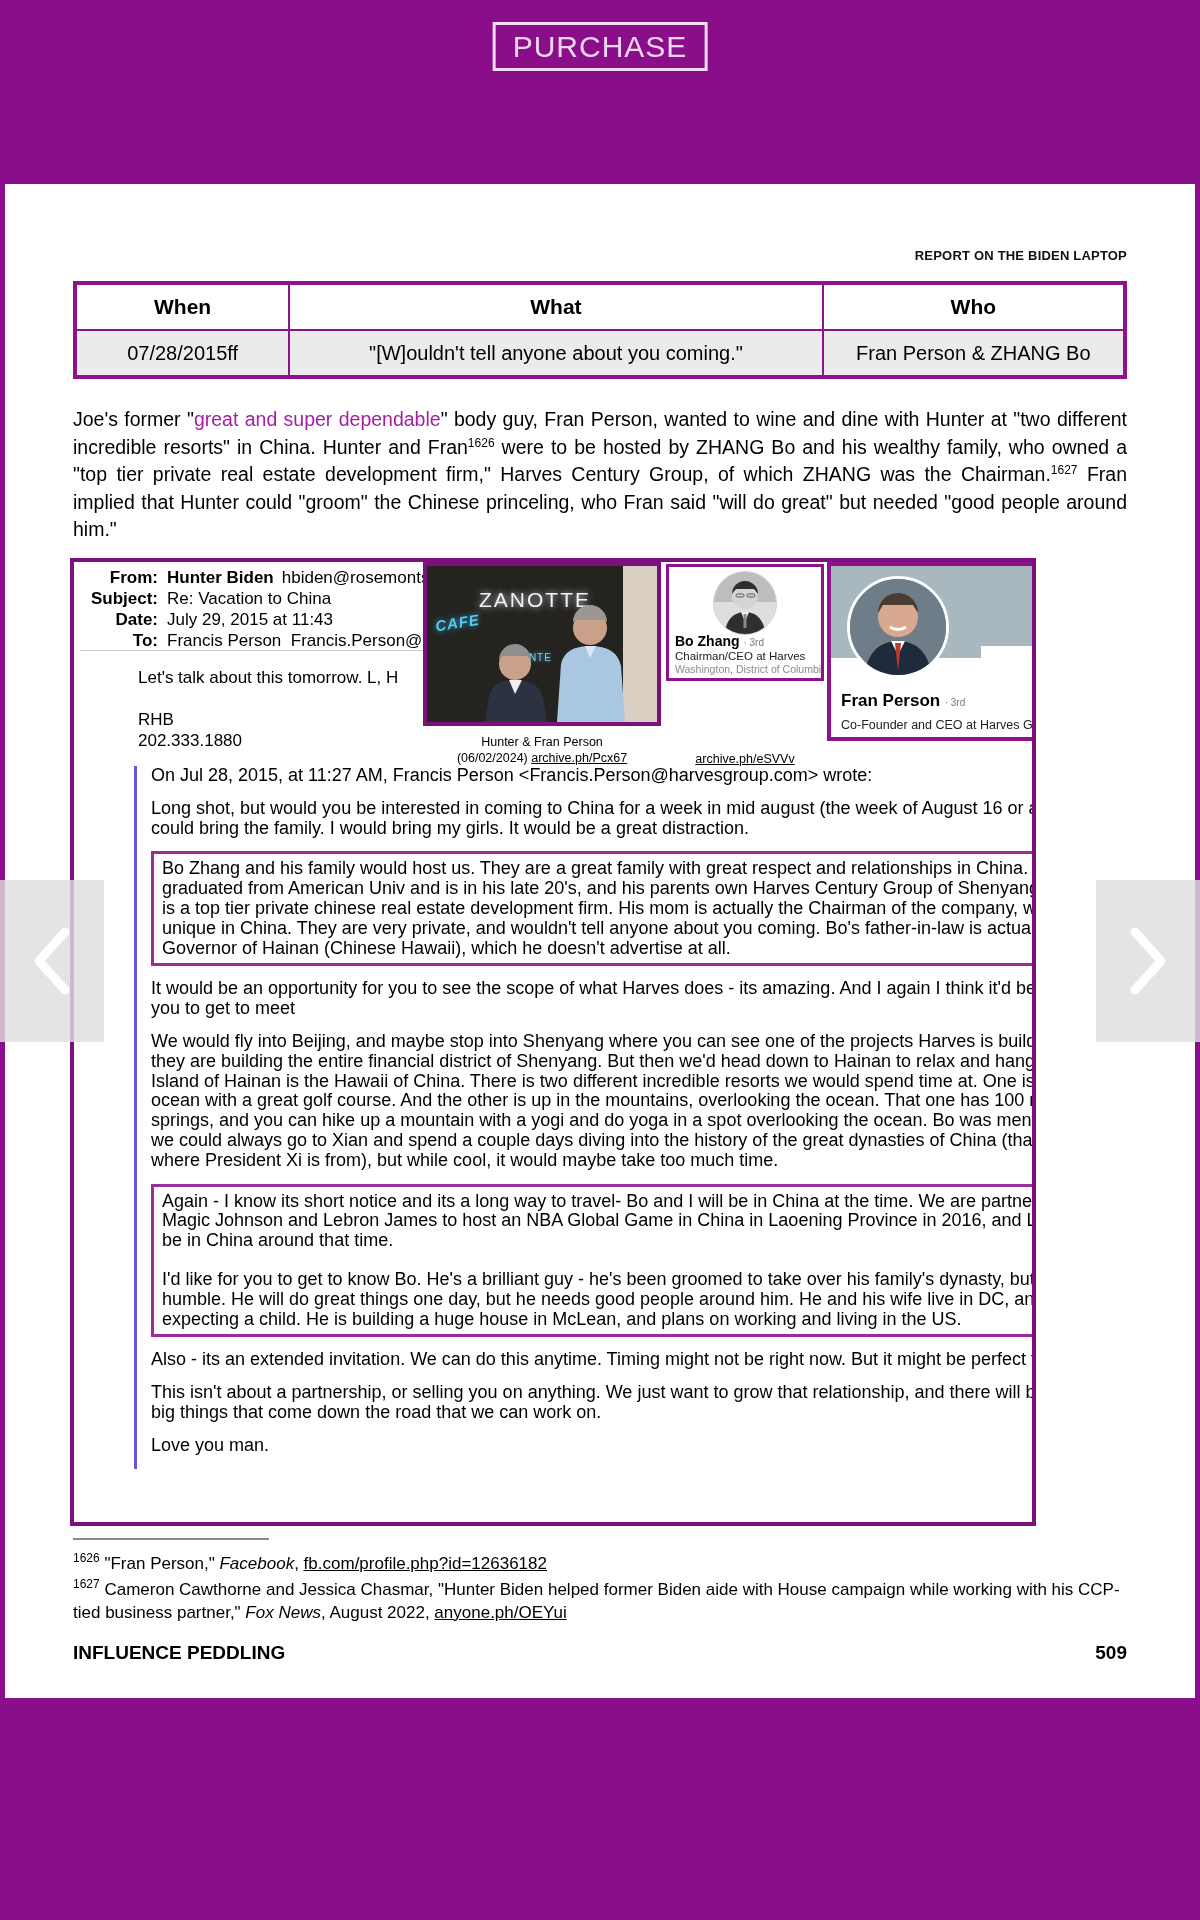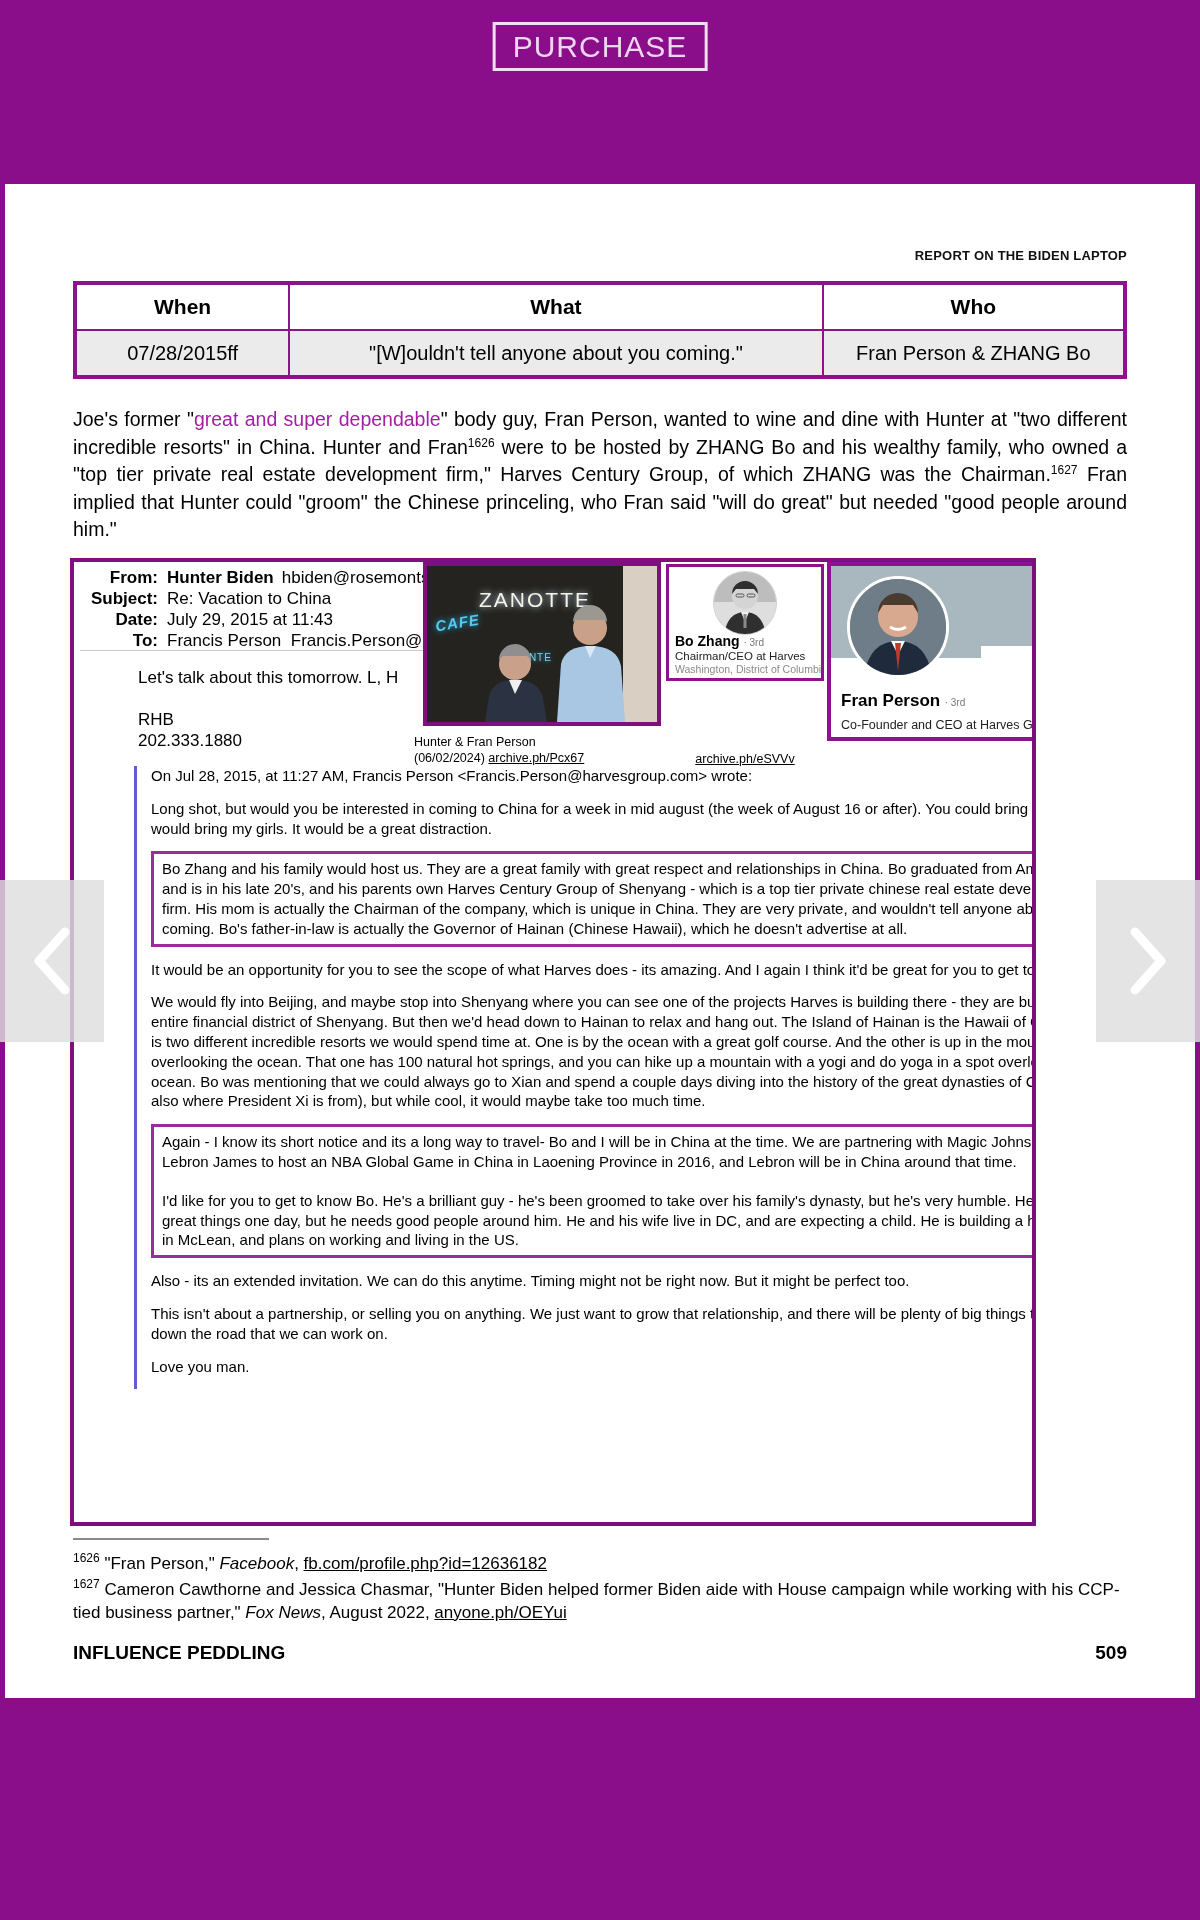--- a/index.html
+++ b/index.html
@@ -63,21 +63,21 @@
   .photo1{
     position:absolute;left:349px;top:0px;width:238px;height:164px;
     border:4px solid #7E107E;box-sizing:border-box;background:#24231f;overflow:hidden;
   }
   .photo1 .wallstrip{position:absolute;right:0;top:0;width:34px;height:100%;background:#d9cfc2;}
   .neon-cafe{position:absolute;left:8px;top:48px;color:#54c9f2;font-size:15px;font-weight:bold;font-style:italic;transform:rotate(-9deg);letter-spacing:1px;text-shadow:0 0 6px #2ea8d8;}
   .neon-main{position:absolute;left:52px;top:22px;color:#f5f2e8;font-size:21px;letter-spacing:2px;text-shadow:0 0 7px #cfe6ff;}
   .neon-sub{position:absolute;left:86px;top:86px;color:#7fd4e8;font-size:10px;letter-spacing:1px;text-shadow:0 0 5px #2ea8d8;}
   .photo1 svg{position:absolute;left:0;bottom:0;}
   .caption1{
-    position:absolute;left:340px;top:172px;width:256px;text-align:left;
+    position:absolute;left:340px;top:172px;width:256px;text-align:center;
     font-size:12.5px;line-height:16px;color:#000;
   }
   .cap-link{text-decoration:underline;color:#000;}
   
   .bo-card{
     position:absolute;left:592px;top:2px;width:158px;height:117px;
     border:3px solid #8E118E;box-sizing:border-box;background:#fff;overflow:hidden;
   }
   .bo-portrait{
     position:absolute;left:50%;top:4px;transform:translateX(-50%);
@@ -99,21 +99,21 @@
     position:absolute;left:16px;top:10px;width:96px;height:96px;border-radius:50%;
     overflow:hidden;background:#7d8d96;border:3px solid #fff;
   }
   .fran-text{position:absolute;left:10px;bottom:26px;}
   .fran-name{font-size:17px;font-weight:bold;color:#000;}
   .fran-title{position:absolute;left:10px;bottom:5px;width:286px;font-size:12.5px;color:#222;white-space:nowrap;overflow:hidden;}
   
   .quote{
     position:absolute;left:60px;top:204px;width:992px;
     border-left:3px solid #6659D6;padding-left:14px;box-sizing:border-box;
-    font-size:15px;line-height:19.8px;color:#000;
+    font-size:18px;line-height:19.8px;color:#000;
   }
   .quote p{margin:0 0 13px 0;}
   .qbox{border:3px solid #9B2D9B;padding:5px 8px;margin:0 0 13px 0;}
   .qbox p{margin:0;}
   .qbox p + p{margin-top:19px;}
   
   .fn-divider{position:absolute;left:68px;top:1354px;width:196px;border-top:2px solid #8a8a8a;}
   .fn{position:absolute;left:68px;width:1060px;font-size:17px;line-height:23px;color:#000;}
   .fn1{top:1368px;} .fn2{top:1394px;}
   .fn .fnlink{text-decoration:underline;color:#000;}

